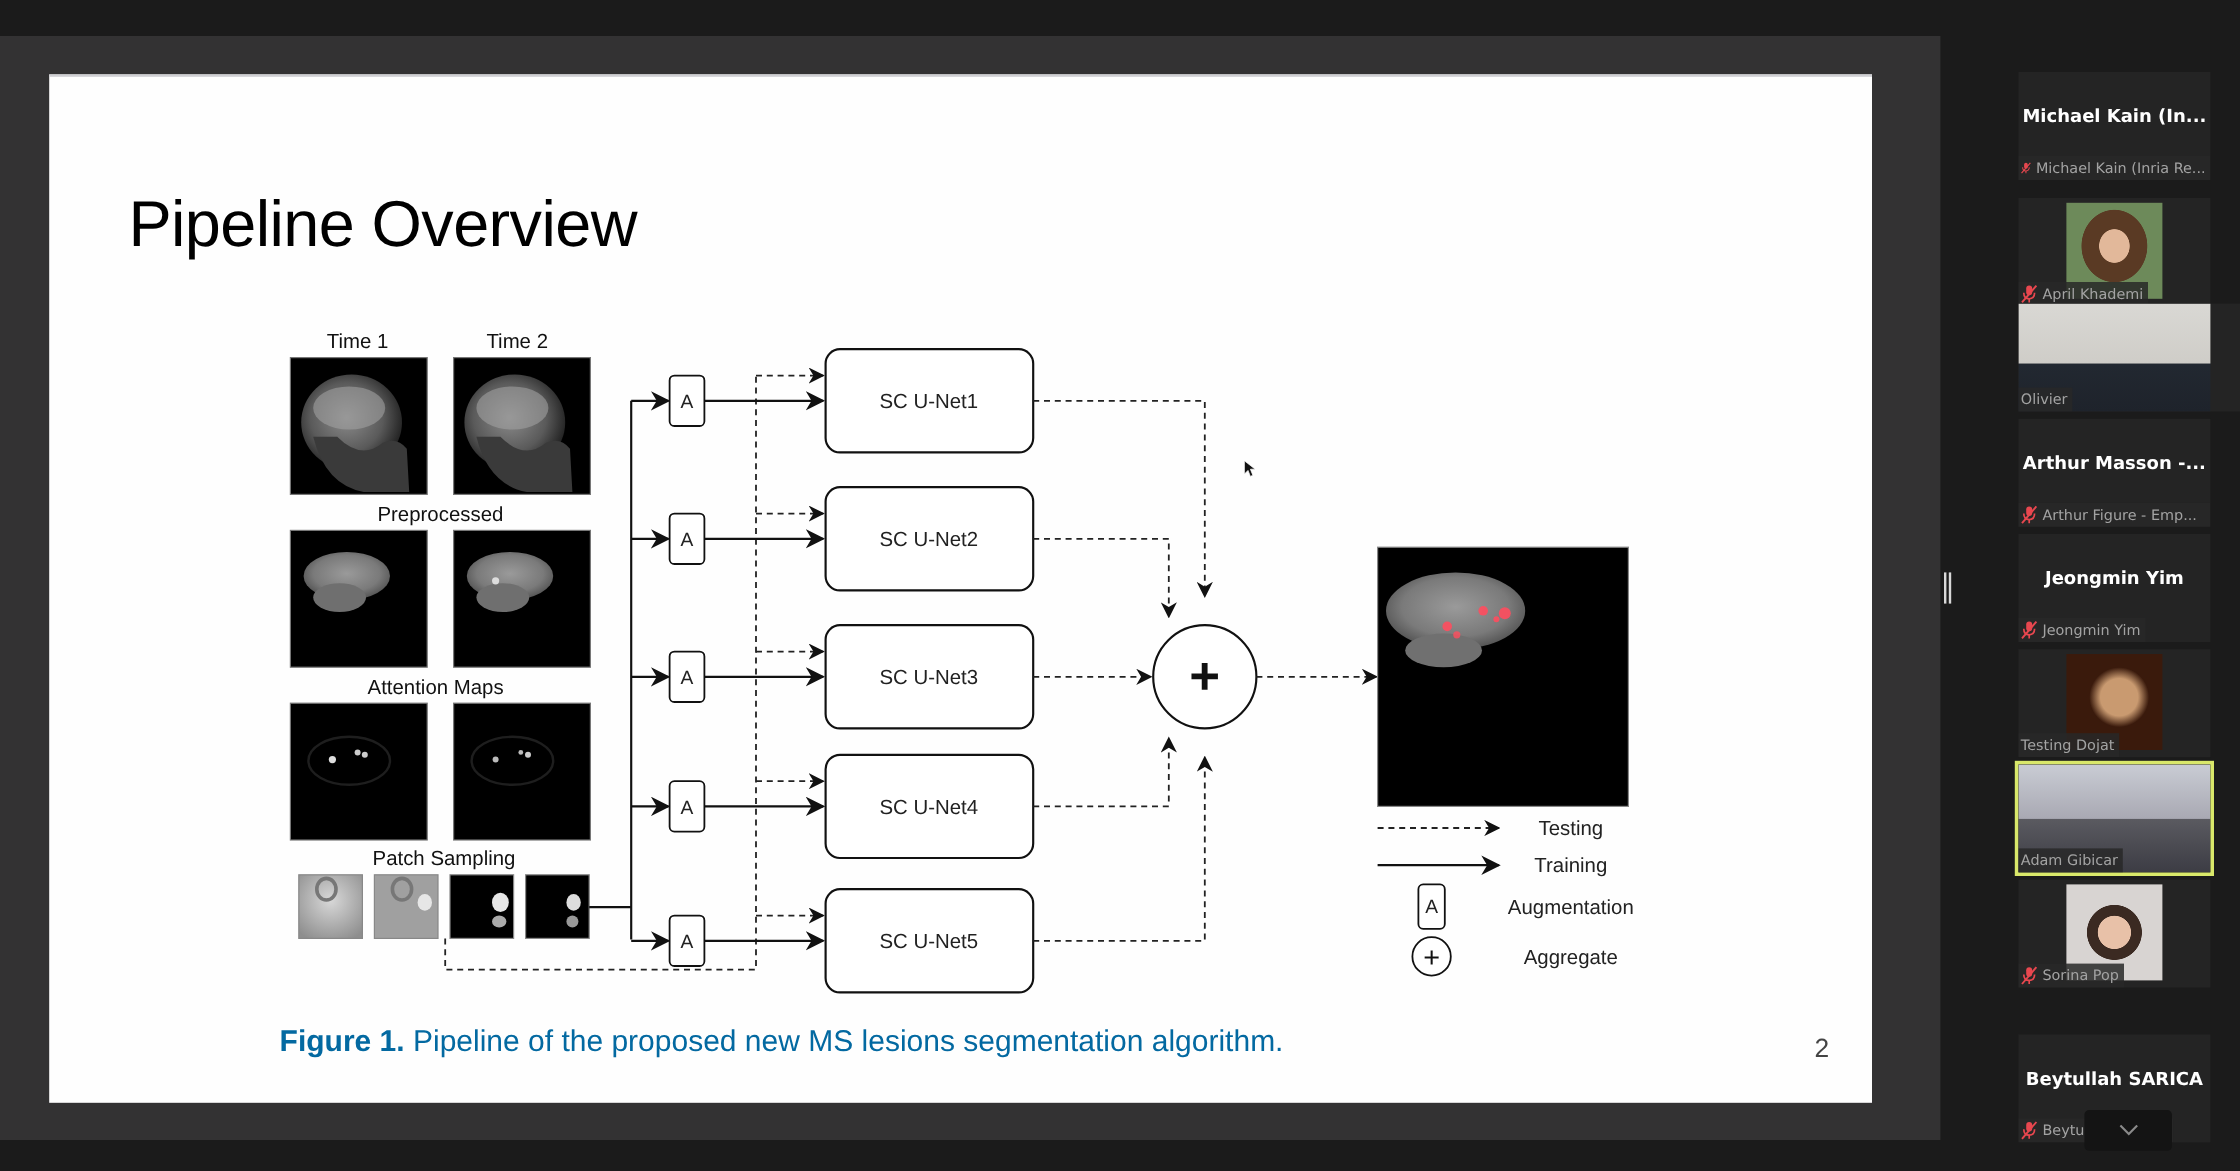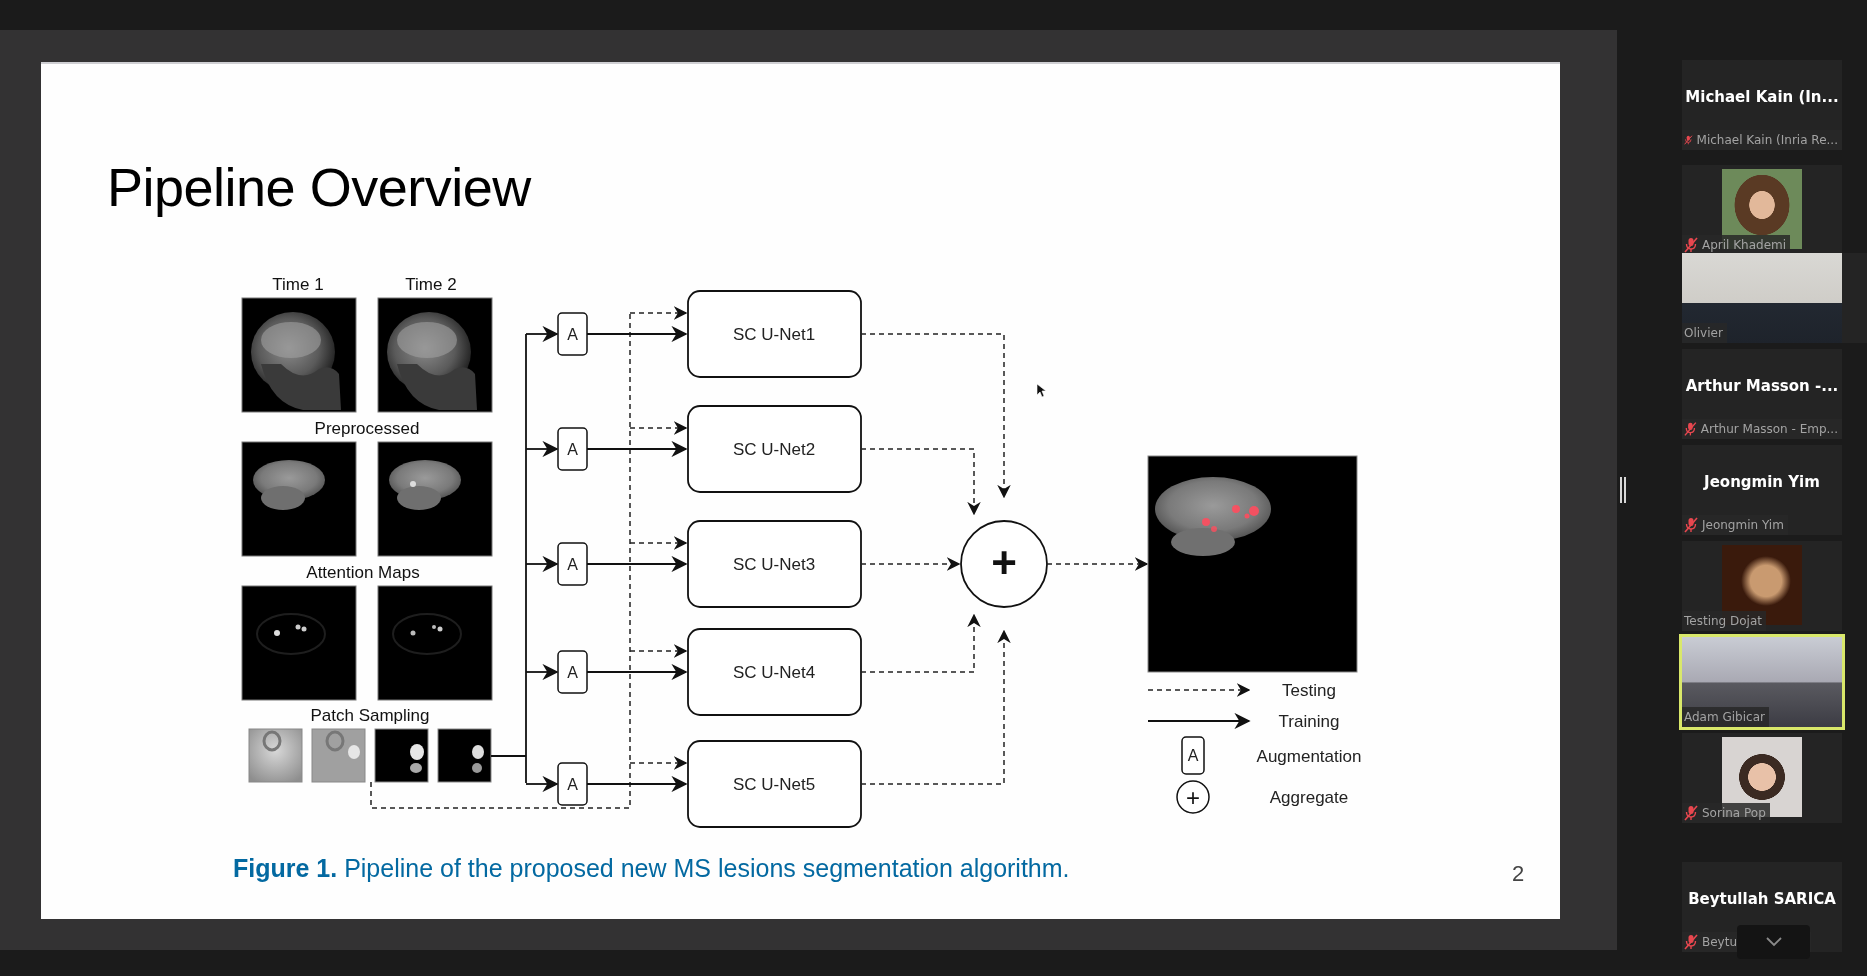--- a/index.html
+++ b/index.html
@@ -256,21 +256,21 @@
     </div>
     <div class="tile" style="top: 289px;">
       <div class="center-name">Arthur Masson -...</div>
       <div class="namebar full">
         <svg class="mic" viewBox="0 0 14 16">
           <rect x="4.5" y="1" width="5" height="8" rx="2.5" fill="#e8474f"></rect>
           <path d="M2.5 7 Q2.5 12 7 12 Q11.5 12 11.5 7" fill="none" stroke="#e8474f" stroke-width="1.4"></path>
           <line x1="7" y1="12" x2="7" y2="15" stroke="#e8474f" stroke-width="1.4"></line>
           <line x1="1" y1="15" x2="13" y2="1" stroke="#e8474f" stroke-width="1.6"></line>
         </svg>
-        <span>Arthur Masson - Emp...</span>
+        <span>Arthur Figure - Emp...</span>
       </div>
     </div>
     <div class="tile" style="top: 385px; text-decoration: underline;">
       <div class="center-name">Jeongmin Yim</div>
       <div class="namebar">
         <svg class="mic" viewBox="0 0 14 16">
           <rect x="4.5" y="1" width="5" height="8" rx="2.5" fill="#e8474f"></rect>
           <path d="M2.5 7 Q2.5 12 7 12 Q11.5 12 11.5 7" fill="none" stroke="#e8474f" stroke-width="1.4"></path>
           <line x1="7" y1="12" x2="7" y2="15" stroke="#e8474f" stroke-width="1.4"></line>
           <line x1="1" y1="15" x2="13" y2="1" stroke="#e8474f" stroke-width="1.6"></line>

